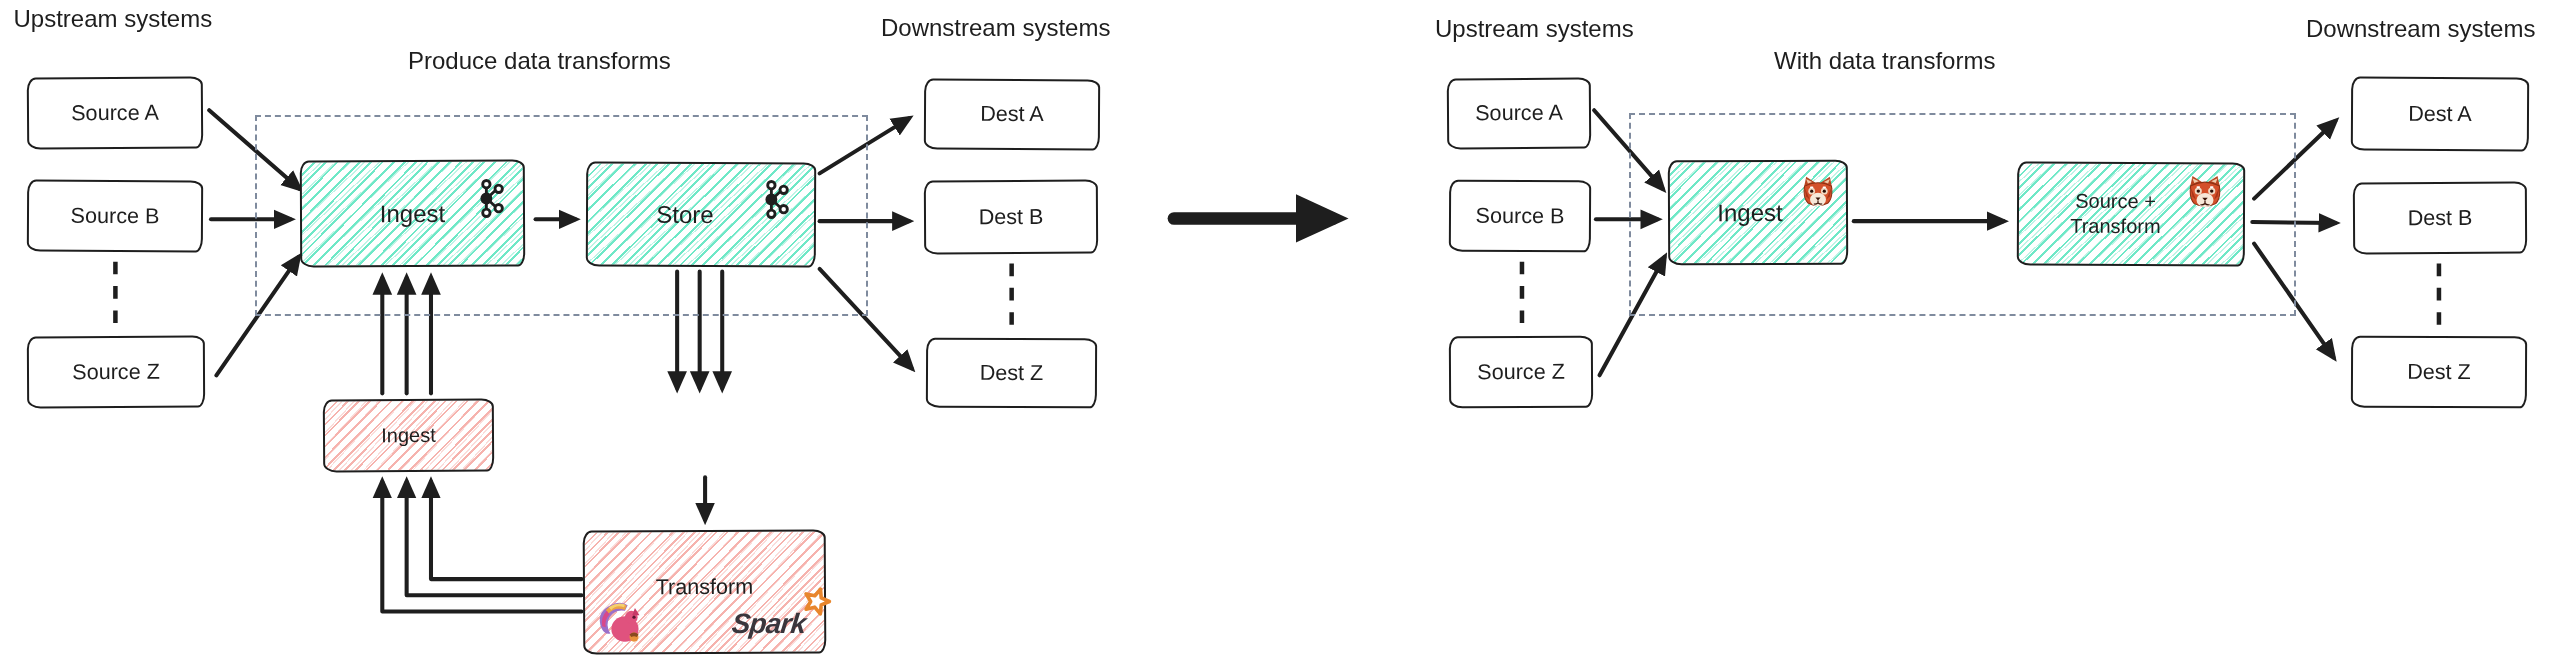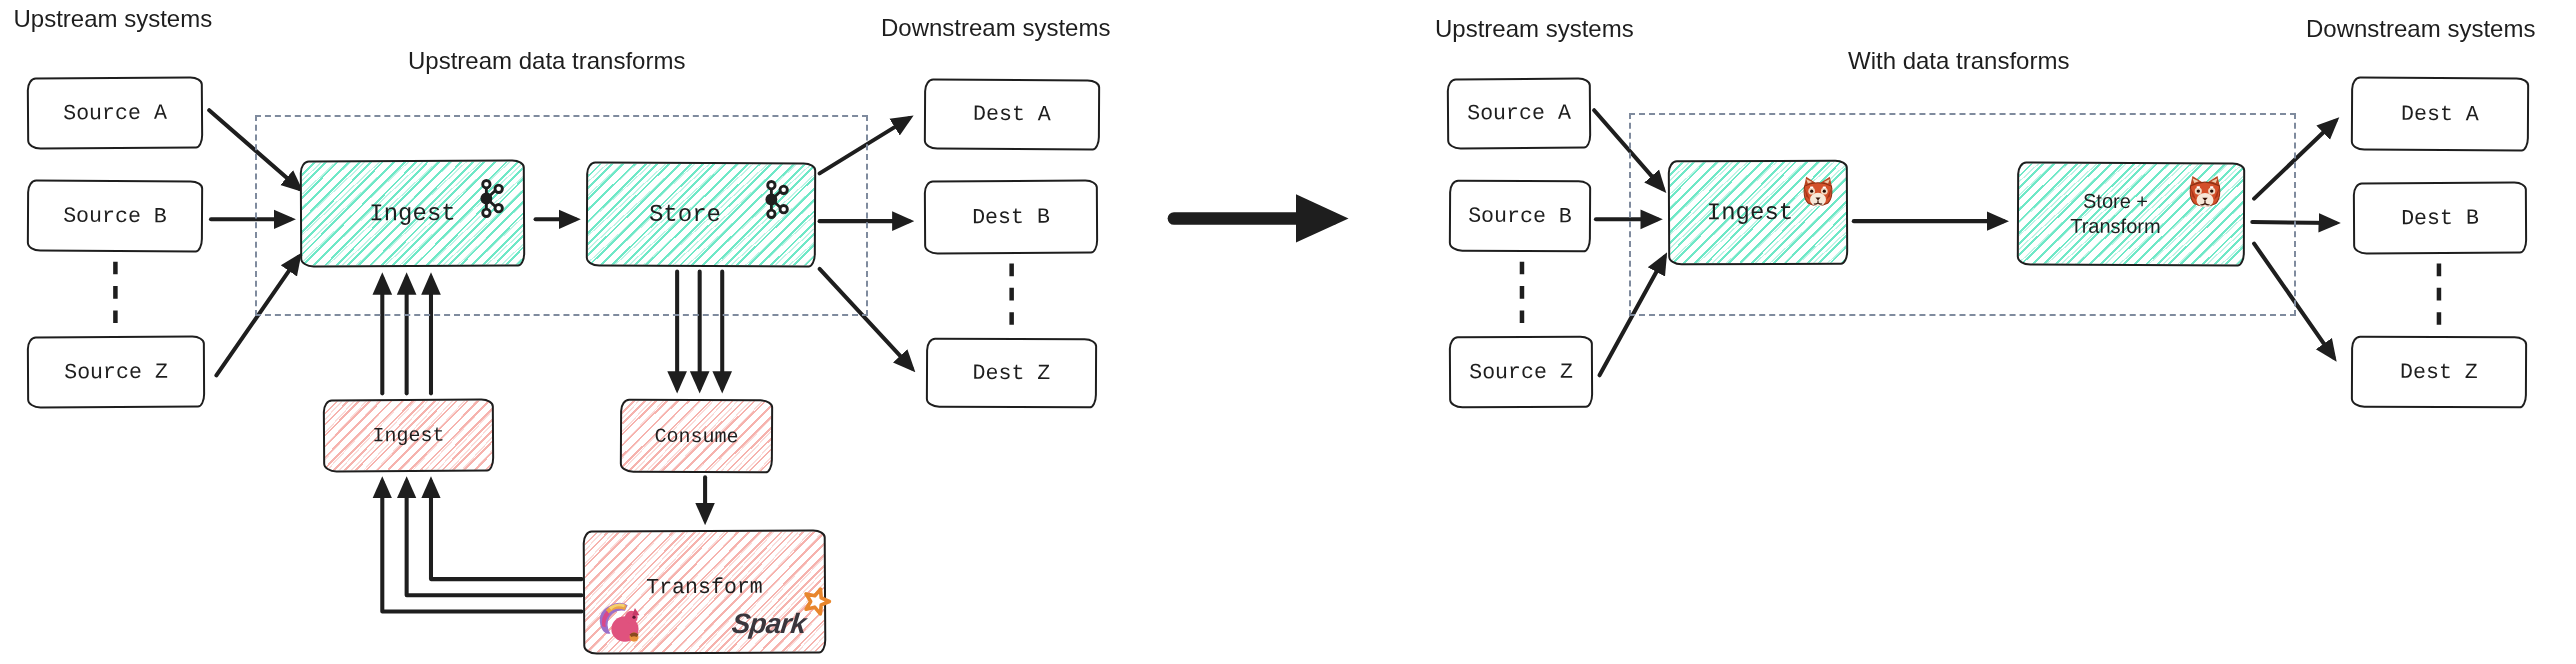--- a/index.html
+++ b/index.html
@@ -3,21 +3,21 @@
 <meta charset="utf-8">
 <style>
   html,body{margin:0;padding:0;background:#ffffff;}
   #stage{position:relative;width:2576px;height:665px;background:#fff;
          font-family:"Liberation Sans",sans-serif;color:var(--ink,#1e1e1e);overflow:hidden;}
   .lbl{position:absolute;white-space:nowrap;color:var(--ink);}
   .h1{font-size:24px;}
   .box{position:absolute;border:2.7px solid var(--ink);background:#fff;
        display:flex;align-items:center;justify-content:center;text-align:center;
        border-radius:9px 12.6px 7.2px 13.5px / 12.6px 8px 13.5px 9px;box-sizing:border-box;}
-  .box .cap{font-size:21.6px;line-height:1.15;font-family:Liberation Mono, monospace;}
+  .box .cap{font-size:21.6px;line-height:1.15;}
   .small .cap{font-size:20px;}
   .teal{background:
     repeating-linear-gradient(135deg, var(--teal) 0 2px, transparent 2px 8px),
     repeating-linear-gradient(137deg, var(--teal-soft) 2.7px 4px, transparent 4px 12.6px),#fff;}
   .pink{background:
     repeating-linear-gradient(135deg, var(--pink) 0 1.8px, transparent 1.8px 7.7px),
     repeating-linear-gradient(133deg, var(--pink-soft) 2.7px 4px, transparent 4px 11.7px),#fff;}
   .dashedrect{position:absolute;border:2.3px dashed var(--frame);box-sizing:border-box;}
   svg.wires{position:absolute;left:0;top:0;pointer-events:none;}
   .icon-abs{position:absolute;}
@@ -75,21 +75,21 @@
       <line x1="1122" y1="292" x2="1122" y2="364"></line>
       <line x1="1688" y1="290" x2="1688" y2="362"></line>
       <line x1="2705" y1="292" x2="2705" y2="364"></line>
     </g>
 
     <line x1="1302" y1="242" x2="1478" y2="242" stroke="#1e1e1e" stroke-width="14" stroke-linecap="round" marker-end="url(#ahBig)"></line>
   </svg>
 
   <div class="lbl h1" style="left:13.5px;top:4.5px;">Upstream systems</div>
   <div class="lbl h1" style="left:881px;top:14.4px;">Downstream systems</div>
-  <div class="lbl h1" style="left:408px;top:47px;">Upstream data transforms</div>
+  <div class="lbl h1" style="left:408px;top:47px;">Produce data transforms</div>
 
   <div class="dashedrect" style="left:255px;top:115px;width:613px;height:201px;"></div>
 
   <div class="box" style="left:27px;top:77px;width:176px;height:72px;transform:rotate(-0.4deg);">
     <span class="cap">Source A</span>
   </div>
   <div class="box" style="left:27px;top:180px;width:176px;height:72px;transform:rotate(0.3deg);">
     <span class="cap">Source B</span>
   </div>
   <div class="box" style="left:27px;top:336px;width:178px;height:72px;transform:rotate(-0.3deg);">
@@ -138,23 +138,20 @@
   <div class="box" style="left:924px;top:180px;width:174px;height:74px;transform:rotate(-0.3deg);">
     <span class="cap">Dest B</span>
   </div>
   <div class="box" style="left:926px;top:338px;width:171px;height:70px;transform:rotate(0.25deg);">
     <span class="cap">Dest Z</span>
   </div>
 
   <div class="box pink small" style="left:323px;top:399px;width:171px;height:73px;transform:rotate(-0.35deg);">
     <span class="cap">Ingest</span>
   </div>
-  <div class="box pink small" style="left:620px;top:399px;width:153px;height:74px;transform:rotate(0.3deg);">
-    <span class="cap">Consume</span>
-  </div>
   <div class="box pink" style="left:583px;top:530px;width:243px;height:124px;transform:rotate(-0.3deg);">
     <span class="cap" style="margin-bottom:9px;">Transform</span>
   </div>
 
   <svg class="icon-abs" style="left:595px;top:599px;" width="49" height="49" viewBox="0 0 54 54">
     <path d="M7,32 Q1,16 15,8 Q28,1 36,7 L33,13 Q22,11 16,20 Q11,29 17,38 Q11,40 7,32 Z" fill="#9b6fc9"></path>
     <path d="M12,12 Q22,2 35,7 L33,12 Q22,8 15,16 Z" fill="#eda345"></path>
     <path d="M15,9 Q24,3 33,6 L32,9 Q23,6 18,12 Z" fill="#f4d06f"></path>
     <path d="M8,30 Q6,20 13,13 L16,17 Q10,23 12,31 Z" fill="#d8488a"></path>
     <ellipse cx="33" cy="33" rx="15" ry="14" fill="#e0527e"></ellipse>
@@ -167,21 +164,21 @@
 
   <div class="wordmark" style="left:732px;top:600px;width:87px;height:40px;">
     <span class="sparktext">Spark</span>
     <svg width="31" height="31" viewBox="0 0 24 24" style="transform:rotate(18deg);">
       <path d="M12 2 L14.6 8.2 L21.5 8.9 L16.3 13.4 L17.8 20.2 L12 16.6 L6.2 20.2 L7.7 13.4 L2.5 8.9 L9.4 8.2 Z" fill="#ffffff" stroke="#e8862d" stroke-width="2.8" stroke-linejoin="round"></path>
     </svg>
   </div>
 
   <div class="lbl h1" style="left:1435px;top:15.3px;">Upstream systems</div>
   <div class="lbl h1" style="left:2306px;top:15.3px;">Downstream systems</div>
-  <div class="lbl h1" style="left:1848px;top:47px;">With data transforms</div>
+  <div class="lbl h1" style="left:1774px;top:47px;">With data transforms</div>
 
   <div class="dashedrect" style="left:1629px;top:113px;width:667px;height:203px;"></div>
 
   <div class="box" style="left:1447px;top:78px;width:144px;height:71px;transform:rotate(-0.4deg);">
     <span class="cap">Source A</span>
   </div>
   <div class="box" style="left:1449px;top:180px;width:142px;height:72px;transform:rotate(0.3deg);">
     <span class="cap">Source B</span>
   </div>
   <div class="box" style="left:1449px;top:336px;width:144px;height:72px;transform:rotate(-0.3deg);">
@@ -206,21 +203,21 @@
     <circle cx="12.5" cy="18" r="1.9" fill="#2a0e06"></circle>
       <circle cx="27.5" cy="18" r="1.9" fill="#2a0e06"></circle>
     <rect x="10.5" y="12.5" width="4" height="2" rx="1" fill="#fff"></rect>
       <rect x="25.5" y="12.5" width="4" height="2" rx="1" fill="#fff"></rect>
     <path d="M17,25.5 h6 l-3,3.5 Z" fill="#3a1408"></path>
     <path d="M20,29 v3 M20,32 q-3,2 -5,1 M20,32 q3,2 5,1" stroke="#3a1408" stroke-width="1.4" fill="none"></path>
   </svg>
 
   <div class="box teal" style="left:2017px;top:162px;width:228px;height:104px;transform:rotate(0.25deg);">
     <span class="cap2" style="margin-right:31px;">
-      <span>Store +</span><br>
+      <span>Source +</span><br>
       <span>Transform</span>
     </span>
   </div>
 
   <svg class="icon-abs" style="left:2186px;top:175px;" width="38" height="34" viewBox="0 0 40 38">
     <path d="M3,15 L6,1 L17,8 Z" fill="#b8441f"></path>
       <path d="M37,15 L34,1 L23,8 Z" fill="#b8441f"></path>
     <path d="M6,3.5 L8,9 L13,7 Z" fill="#f0c9a8"></path>
       <path d="M34,3.5 L32,9 L27,7 Z" fill="#f0c9a8"></path>
     <path d="M4,12 Q20,4 36,12 Q38,26 32,32 Q20,38 8,32 Q2,26 4,12 Z" fill="#d4502a" stroke="#8c2f12" stroke-width="1.2"></path>

